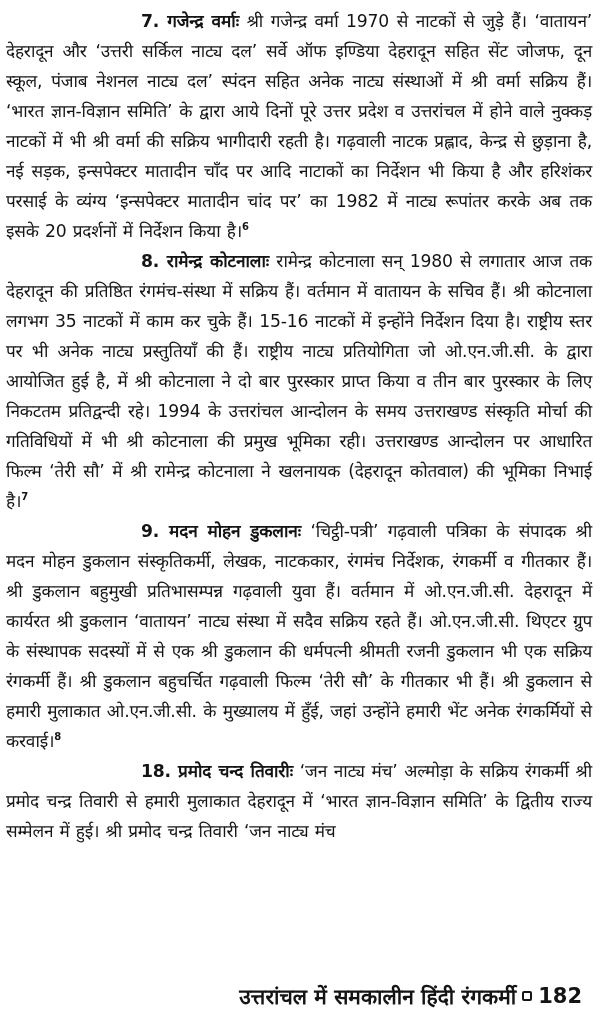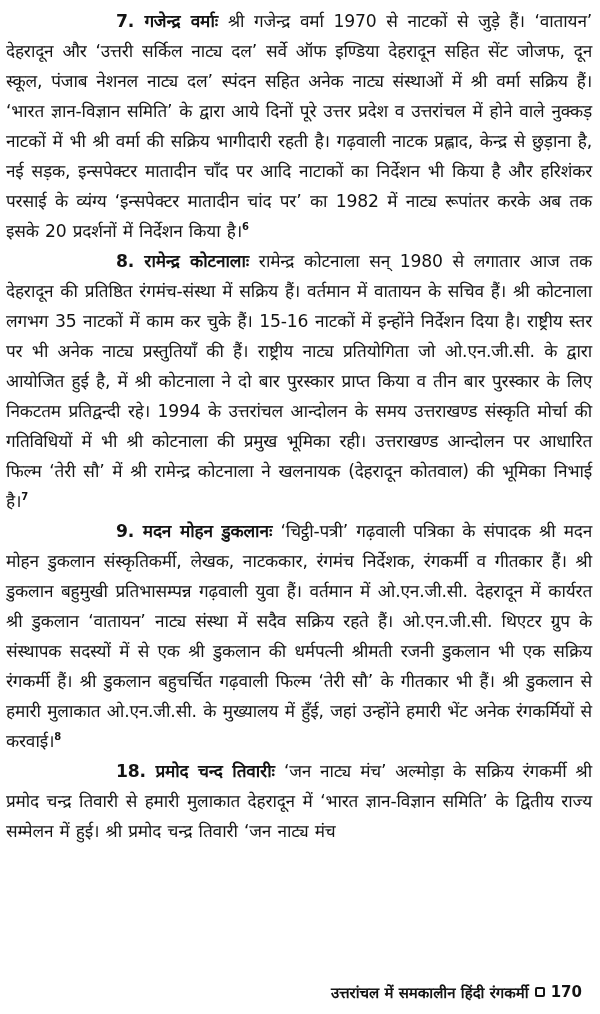--- a/index.html
+++ b/index.html
@@ -13,25 +13,25 @@
   .para {
     margin: 0;
     font-size: 17.2px;
     line-height: 30px;
     text-align: justify;
     text-align-last: left;
     word-spacing: 1px;
     letter-spacing: -0.2px;
   }
   .para .indent { display: inline-block; width: 110px; }
-  .heading { font-weight: bold; }
+  .heading { font-weight: bold; margin-left: 25px; }
   .fn { font-size: 10px; vertical-align: super; line-height: 0; font-weight: bold; }
   .footer {
     position: absolute; right: 18px; top: 982px;
-    font-size: 15px; font-weight: bold;
+    font-size: 21px; font-weight: bold;
     display: flex; align-items: center; gap: 6px;
   }
   .box-icon {
     display: inline-block; width: 10px; height: 10px;
     border: 2px solid #141414; border-radius: 2px; box-sizing: border-box;
   }
 </style>
 </head>
 <body>
 
@@ -44,15 +44,15 @@
 
     <p class="para"><span class="indent"></span><span class="heading">9. मदन मोहन डुकलानः</span><span> ‘चिट्ठी-पत्री’ गढ़वाली पत्रिका के संपादक श्री मदन मोहन डुकलान संस्कृतिकर्मी, लेखक, नाटककार, रंगमंच निर्देशक, रंगकर्मी व गीतकार हैं। श्री डुकलान बहुमुखी प्रतिभासम्पन्न गढ़वाली युवा हैं। वर्तमान में ओ.एन.जी.सी. देहरादून में कार्यरत श्री डुकलान ‘वातायन’ नाट्य संस्था में सदैव सक्रिय रहते हैं। ओ.एन.जी.सी. थिएटर ग्रुप के संस्थापक सदस्यों में से एक श्री डुकलान की धर्मपत्नी श्रीमती रजनी डुकलान भी एक सक्रिय रंगकर्मी हैं। श्री डुकलान बहुचर्चित गढ़वाली फिल्म ‘तेरी सौ’ के गीतकार भी हैं। श्री डुकलान से हमारी मुलाकात ओ.एन.जी.सी. के मुख्यालय में हुँई, जहां उन्होंने हमारी भेंट अनेक रंगकर्मियों से करवाई।</span><span class="fn">8</span></p>
 
     <p class="para"><span class="indent"></span><span class="heading">18. प्रमोद चन्द तिवारीः</span><span> ‘जन नाट्य मंच’ अल्मोड़ा के सक्रिय रंगकर्मी श्री प्रमोद चन्द्र तिवारी से हमारी मुलाकात देहरादून में ‘भारत ज्ञान-विज्ञान समिति’ के द्वितीय राज्य सम्मेलन में हुई। श्री प्रमोद चन्द्र तिवारी ‘जन नाट्य मंच</span></p>
 
   </div>
 
   <div class="footer">
     <span>उत्तरांचल में समकालीन हिंदी रंगकर्मी</span>
     <span class="box-icon"></span>
-    <span>170</span>
+    <span>182</span>
   </div>
 </div>
 
 </body></html>

